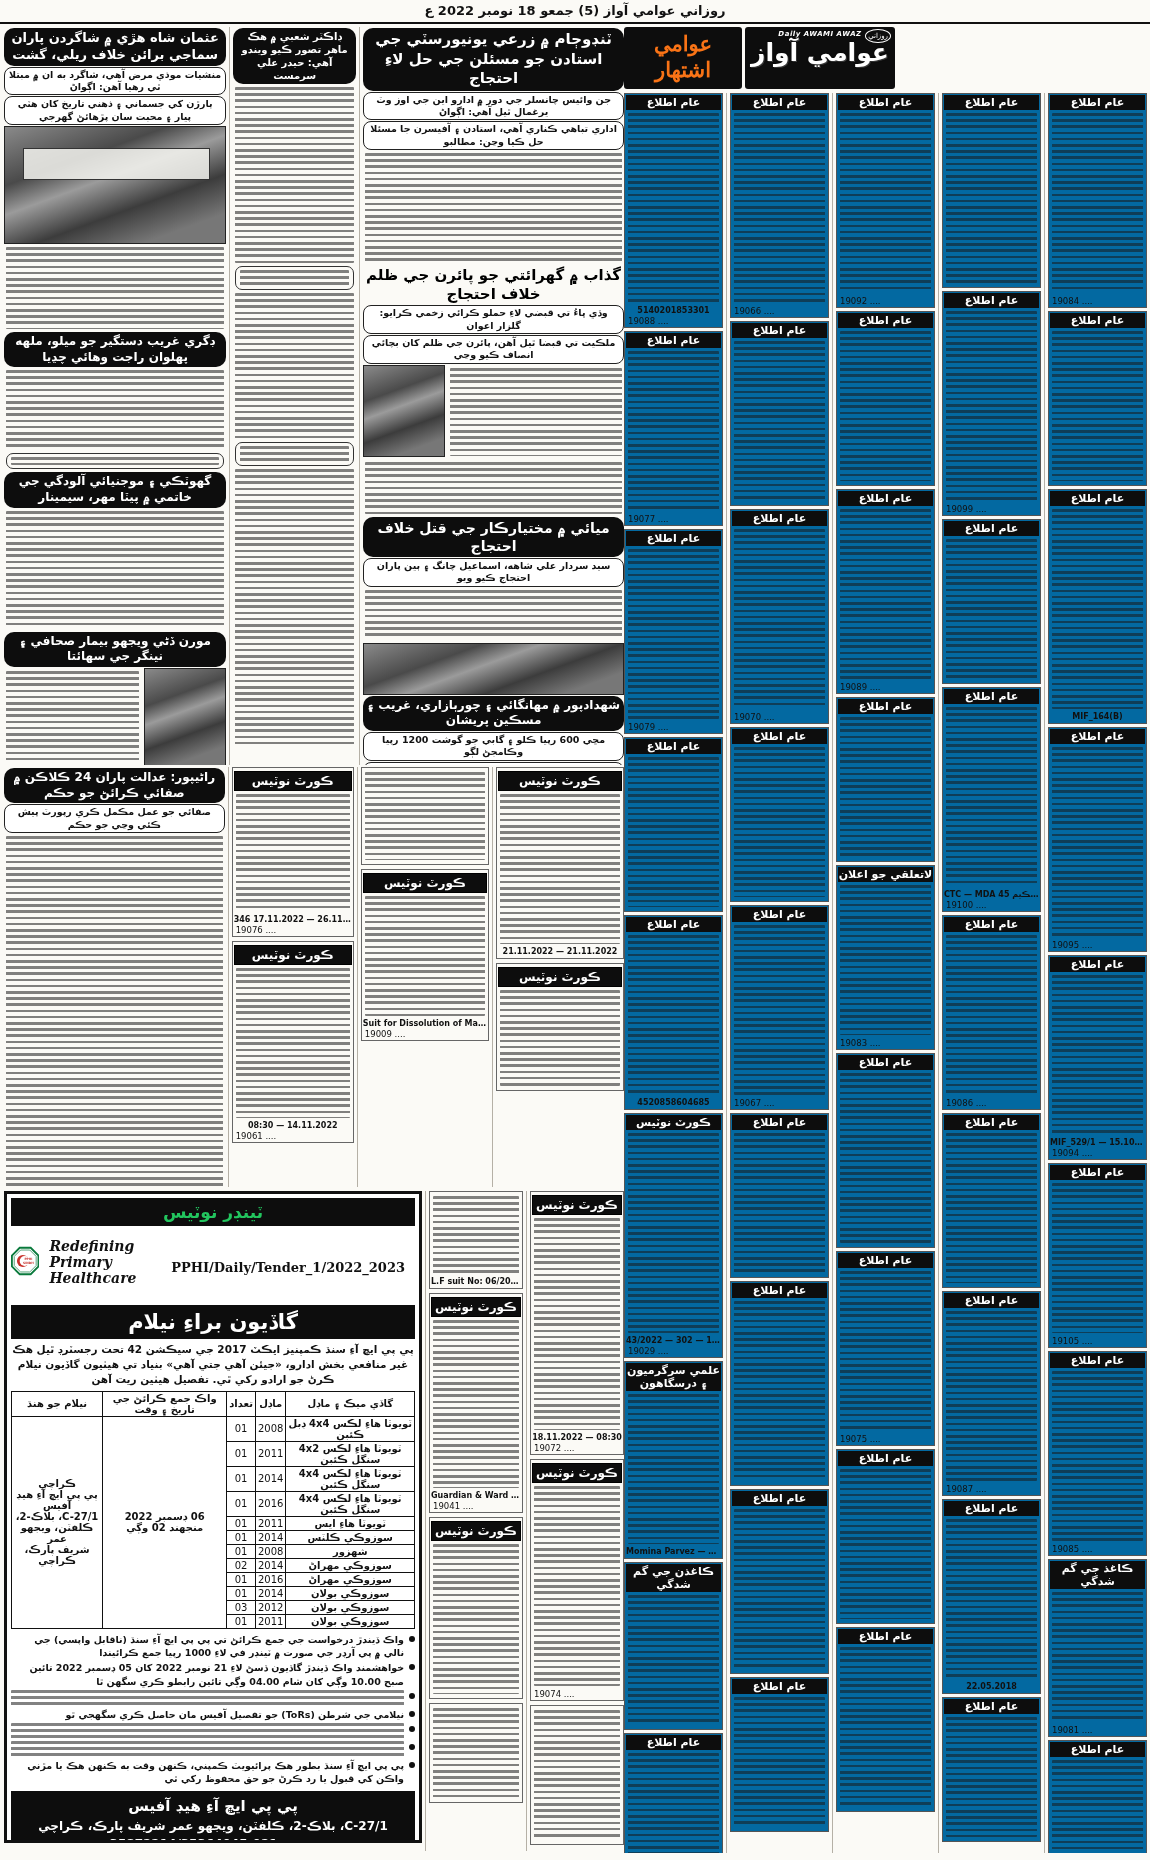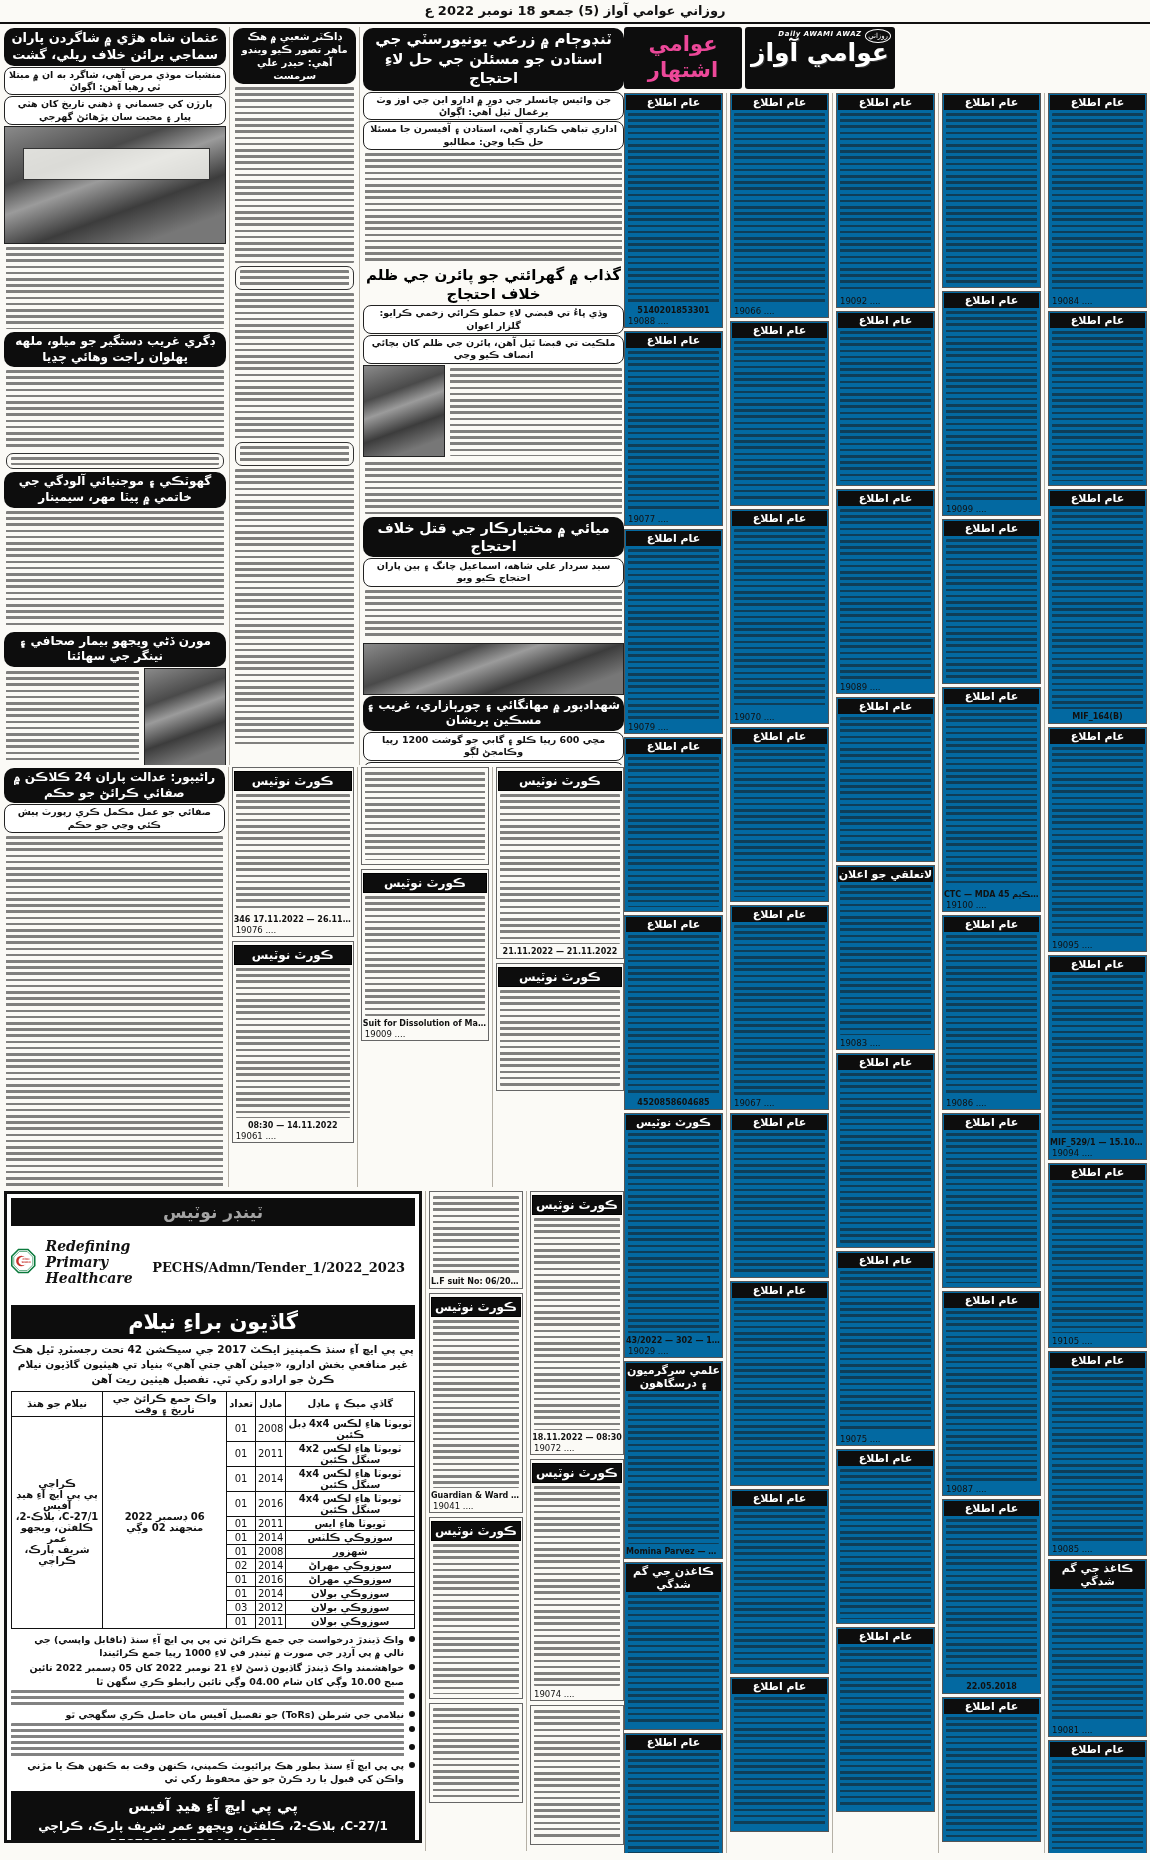--- a/index.html
+++ b/index.html
@@ -29,43 +29,43 @@
          linear-gradient(160deg,#8a8a8a 0%,#4a4a4a 30%,#9b9b9b 45%,#3c3c3c 65%,#777 85%);
          position:relative;}
   .photo.banner::after{content:"";position:absolute;left:8%;top:18%;width:84%;height:26%;
          background:rgba(245,245,240,.85);border:1px solid #333;}
   
   .cf-header{display:flex;gap:3px;height:62px;margin-bottom:4px;direction:ltr;}
   .cf-classbox{flex:1;border:2px solid #111;border-radius:4px;padding:2px 4px;background:#fff;direction:ltr;}
   .cf-script{font-family:"DejaVu Serif",serif;font-style:italic;font-weight:bold;font-size:14px;
              border-bottom:1px solid #111;line-height:1.1;}
   .cf-contact{font-size:7.5px;line-height:1.5;direction:rtl;text-align:center;}
-  .cf-brand{width:118px;background:#0d0d0d;color:#ec4899;text-align:center;font-weight:bold;
-            font-size:21px;line-height:1.25;padding-top:4px;border-radius:3px;}
+  .cf-brand{width:118px;background:#0d0d0d;color:#f97316;text-align:center;font-weight:bold;
+            font-size:21px;line-height:1.25;padding-top:4px;border-radius:3px;font-family:Liberation Serif, serif;}
   .cf-logo{width:150px;background:#0d0d0d;color:#fff;border-radius:3px;text-align:center;position:relative;}
   .cf-logo .tag{font-size:7px;font-weight:bold;font-style:italic;padding-top:3px;letter-spacing:.5px;}
   .cf-logo .big{font-size:25px;font-weight:bold;font-family:"DejaVu Sans",sans-serif;
                 text-shadow:0 0 2px #000, 1px 1px 0 #444;}
   .cf-logo .roz{position:absolute;top:2px;right:4px;font-size:7px;border:1px solid #fff;border-radius:50%;padding:2px;}
   .cf-cols{display:flex;gap:3px;height:1760px;}
   .cf-col{flex:1;overflow:hidden;}
   .cf-col:not(:last-child){border-left:1px solid #b5b0a6;padding-left:3px;}
   .ad{border:1px solid #555;margin-bottom:3px;padding:1px;background:#0369a1;}
   .ad-head{background:#0d0d0d;color:#fff;font-size:11px;font-weight:bold;text-align:center;
            padding:1px 0;margin-bottom:2px;}
   .frag{font-size:8px;font-weight:bold;text-align:center;direction:ltr;margin:1px 0;
         overflow:hidden;white-space:nowrap;text-overflow:ellipsis;}
   .ref{font-size:8.5px;direction:ltr;text-align:left;padding:0 2px;color:#111;}
   
   .ct-head{background:#0d0d0d;color:#fff;font-size:12px;font-weight:bold;text-align:center;
            padding:2px 0;margin:2px 0;border:1px solid #000;}
   .notice{border:1px solid #666;margin-bottom:4px;padding:1px;}
   
   .tender{border:3px solid #111;padding:4px;background:#fff;height:652px;box-sizing:border-box;}
-  .t-banner{background:#0d0d0d;color:#a3a3a3;font-size:17px;font-weight:bold;text-align:center;
+  .t-banner{background:#0d0d0d;color:#22c55e;font-size:17px;font-weight:bold;text-align:center;
             padding:4px 0;margin-bottom:4px;}
   .t-logorow{display:flex;direction:ltr;align-items:flex-start;gap:10px;height:72px;}
   .t-tagline{font-family:"DejaVu Serif",serif;font-style:italic;font-weight:bold;font-size:14px;padding-top:8px;}
   .t-ref{font-family:"DejaVu Serif",serif;font-weight:bold;font-size:13px;text-align:right;flex:1;
          padding-top:30px;padding-right:10px;direction:ltr;}
   .t-title{background:#0d0d0d;color:#fff;font-size:21px;font-weight:bold;text-align:center;
            padding:5px 0;margin:3px 0;}
   .t-intro{font-size:10.5px;font-weight:bold;text-align:center;line-height:1.45;margin:3px 0;}
   table.t-table{width:100%;border-collapse:collapse;font-size:10px;}
   table.t-table th,table.t-table td{border:1px solid #111;padding:1px 2px;text-align:center;}
@@ -236,21 +236,21 @@
         <div class="t-logorow">
           <svg width="62" height="62" viewBox="0 0 62 62">
             <polygon points="19,2 43,2 60,19 60,43 43,60 19,60 2,43 2,19" fill="#fff" stroke="#0a7a3c" stroke-width="4"></polygon>
             <polygon points="21,7 41,7 55,21 55,41 41,55 21,55 7,41 7,21" fill="none" stroke="#0a7a3c" stroke-width="1.5"></polygon>
             <circle cx="26" cy="31" r="13" fill="#c8322b"></circle>
             <circle cx="30" cy="31" r="11" fill="#fff"></circle>
             <text x="38" y="29" font-size="6.5" font-weight="bold" fill="#c8322b" text-anchor="middle">PPHI</text>
             <text x="38" y="37" font-size="6.5" font-weight="bold" fill="#c8322b" text-anchor="middle">SINDH</text>
           </svg>
           <div class="t-tagline">Redefining Primary Healthcare</div>
-          <div class="t-ref">PECHS/Admn/Tender_1/2022_2023</div>
+          <div class="t-ref">PPHI/Daily/Tender_1/2022_2023</div>
         </div>
         <div class="t-title">گاڏيون براءِ نيلام</div>
         <div class="t-intro">پي پي ايڇ آءِ سنڌ ڪمپنيز ايڪٽ 2017 جي سيڪشن 42 تحت رجسٽرڊ ٿيل هڪ غير منافعي بخش ادارو، «جيئن آهي جتي آهي» بنياد تي هيٺيون گاڏيون نيلام ڪرڻ جو ارادو رکي ٿي. تفصيل هيٺين ريت آهن</div>
         <table class="t-table">
           <thead>
               <tr>
                 <th>گاڏي ميڪ ۽ ماڊل</th>
                 <th>ماڊل</th>
                 <th>تعداد</th>
                 <th>واڪ جمع ڪرائڻ جي تاريخ ۽ وقت</th>

